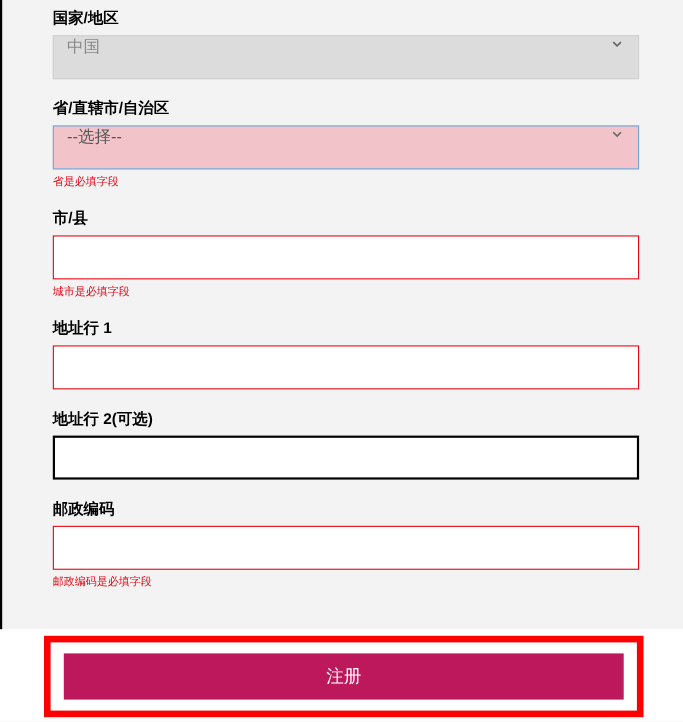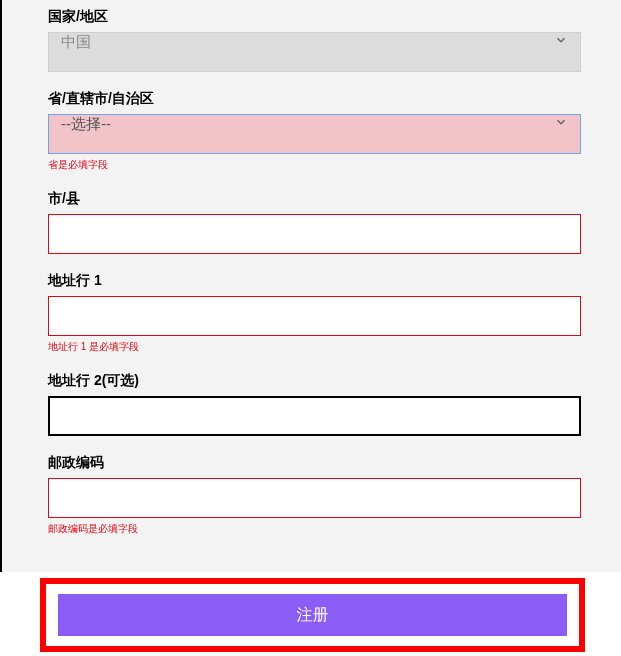--- a/index.html
+++ b/index.html
@@ -85,21 +85,21 @@
       margin-top: 4px;
     }
     .button-container {
       border: 6px solid #ff0000;
       padding: 10px 12px;
       margin: 6px 36px 0 40px;
     }
     .register-button {
       width: 100%;
       height: 42px;
-      background: #8b5cf6;
+      background: #be185d;
       color: #fff;
       border: none;
       font-size: 16px;
       cursor: pointer;
     }
   </style>
 </head>
 <body>
 
 <div class="form-container">
@@ -121,26 +121,26 @@
       <svg class="chevron" viewBox="0 0 24 24" fill="none" stroke="currentColor" stroke-width="2.5">
         <polyline points="6 9 12 15 18 9"></polyline>
       </svg>
     </div>
     <div class="error-message">省是必填字段</div>
   </div>
 
   <div class="field-group">
     <label class="field-label">市/县</label>
     <input type="text" class="input-error" value="" style="">
+    <div class="error-message">城市是必填字段</div>
   </div>
 
   <div class="field-group">
     <label class="field-label">地址行 1</label>
     <input type="text" class="input-error" value="" style="">
-    <div class="error-message">地址行 1 是必填字段</div>
   </div>
 
   <div class="field-group">
     <label class="field-label">地址行 2(可选)</label>
     <input type="text" class="input-normal" value="" style="">
   </div>
 
   <div class="field-group">
     <label class="field-label">邮政编码</label>
     <input type="text" class="input-error" value="" style="">

